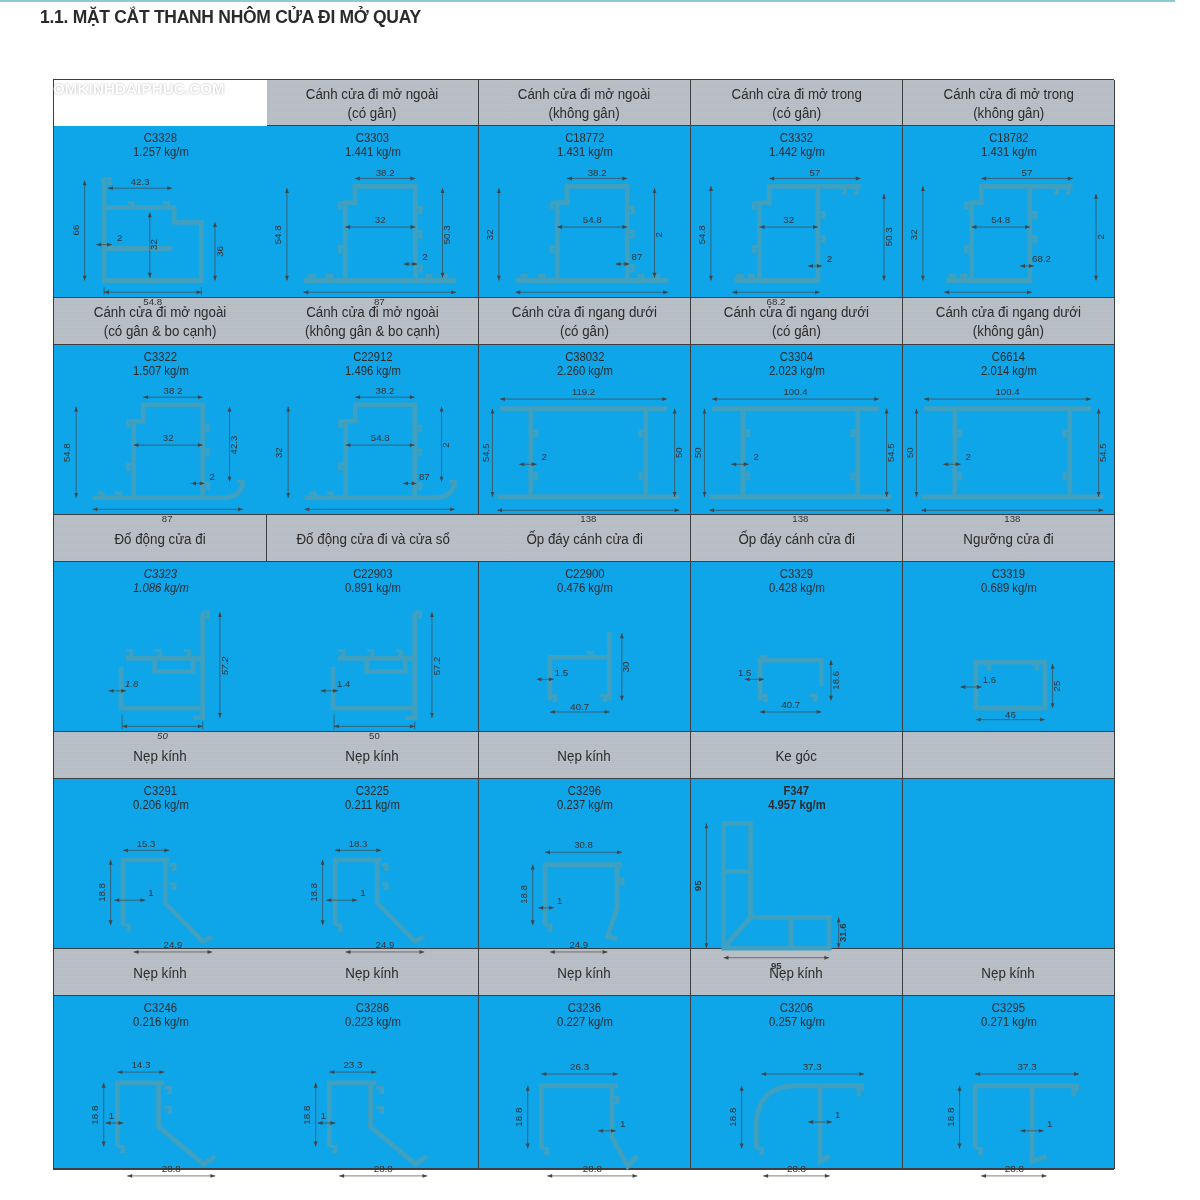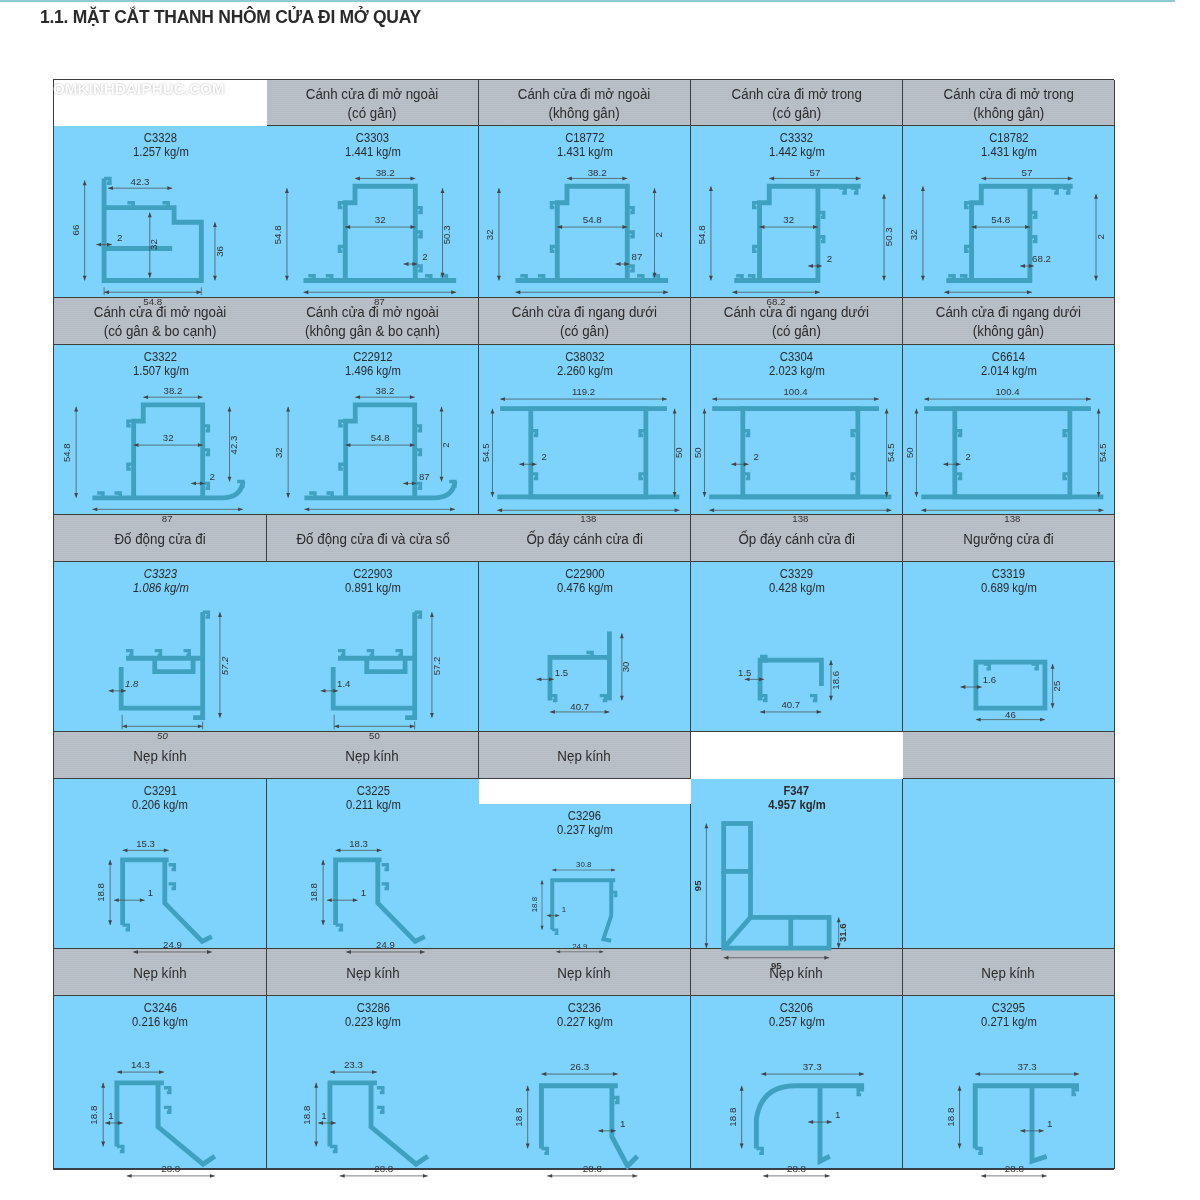--- a/index.html
+++ b/index.html
@@ -30,21 +30,21 @@
   .hcell {
     background: #b6bcc4;
     background-image: repeating-linear-gradient(0deg, rgba(255,255,255,0.06) 0 1px, transparent 1px 2px);
     border-right: 1.5px solid #3b3f44; border-bottom: 1.5px solid #3b3f44;
     display: flex; align-items: center; justify-content: center; text-align: center;
     font-family: "Liberation Sans", sans-serif; font-size: 15.5px; line-height: 19px; color: #2b2b2b;
     transform-origin: center;
   }
   .hcell span { display: inline-block; transform: scaleX(0.86); white-space: pre-line; }
   .bcell {
-    position: relative; background: #7dd3fc;
+    position: relative; background: #0ea5e9;
     border-right: 1.5px solid #3b3f44; border-bottom: 1.5px solid #3b3f44;
   }
   .hcell:nth-child(5n), .bcell:nth-child(5n) { border-right: none; }
   .code, .weight {
     position: absolute; left: 0; right: 0; text-align: center;
     font-size: 12.5px; color: #2b2b2b; line-height: 14px;
   }
   .code span, .weight span { display: inline-block; transform: scaleX(0.9); }
   .code { top: 5px; }
   .weight { top: 19px; }
@@ -632,20 +632,23 @@
     </div>
     <div class="hcell" style="grid-area: 7 / 1;">
       <span>Nẹp kính</span>
     </div>
     <div class="hcell" style="grid-area: 7 / 2;">
       <span>Nẹp kính</span>
     </div>
     <div class="hcell" style="grid-area: 7 / 3;">
       <span>Nẹp kính</span>
     </div>
+    <div class="hcell" style="grid-area: 7 / 4;">
+      <span>Ke góc</span>
+    </div>
     <div class="hcell" style="grid-area: 7 / 5;">
       <span></span>
     </div>
     <div class="bcell" style="grid-area: 8 / 1;">
       <div class="code"><span>C3291</span></div>
       <div class="weight"><span>0.206 kg/m</span></div>
       <div class="drawing">
         <svg viewBox="0 0 212 145" preserveAspectRatio="xMidYMid meet">
   <path class="p" d="M67,118 V50 H115"></path> 
           <path class="p" d="M111,50 V95 L150,135 L160,130"></path>
@@ -691,21 +694,21 @@
   <line class="dl" x1="58" y1="92" x2="90" y2="92"></line>
   <polygon class="ah" points="58,92 63,90 63,94"></polygon>
   <polygon class="ah" points="90,92 85,90 85,94"></polygon> 
           <text class="dim" text-anchor="middle" x="96" y="88">1</text>
   <line class="dl" x1="78" y1="146" x2="160" y2="146"></line>
   <polygon class="ah" points="78,146 83,144 83,148"></polygon>
   <polygon class="ah" points="160,146 155,144 155,148"></polygon> 
           <text class="dim" text-anchor="middle" x="119" y="142">24.9</text>
         </svg></div>
     </div>
-    <div class="bcell" style="grid-area: 8 / 3; margin-top: 25px;">
+    <div class="bcell" style="grid-area: 8 / 3;">
       <div class="code"><span>C3296</span></div>
       <div class="weight"><span>0.237 kg/m</span></div>
       <div class="drawing">
         <svg viewBox="0 0 212 145" preserveAspectRatio="xMidYMid meet">
   <path class="p" d="M65,118 V55 H145"></path> 
           <path class="p" d="M140,55 V100 L130,130 L140,132"></path>
   <path class="pt" d="M140,70 h6 v5 h-3"></path> 
           <path class="pt" d="M65,118 h6 v5 h-3"></path>
   <line class="dl" x1="65" y1="42" x2="145" y2="42"></line>
   <polygon class="ah" points="65,42 70,40 70,44"></polygon>

